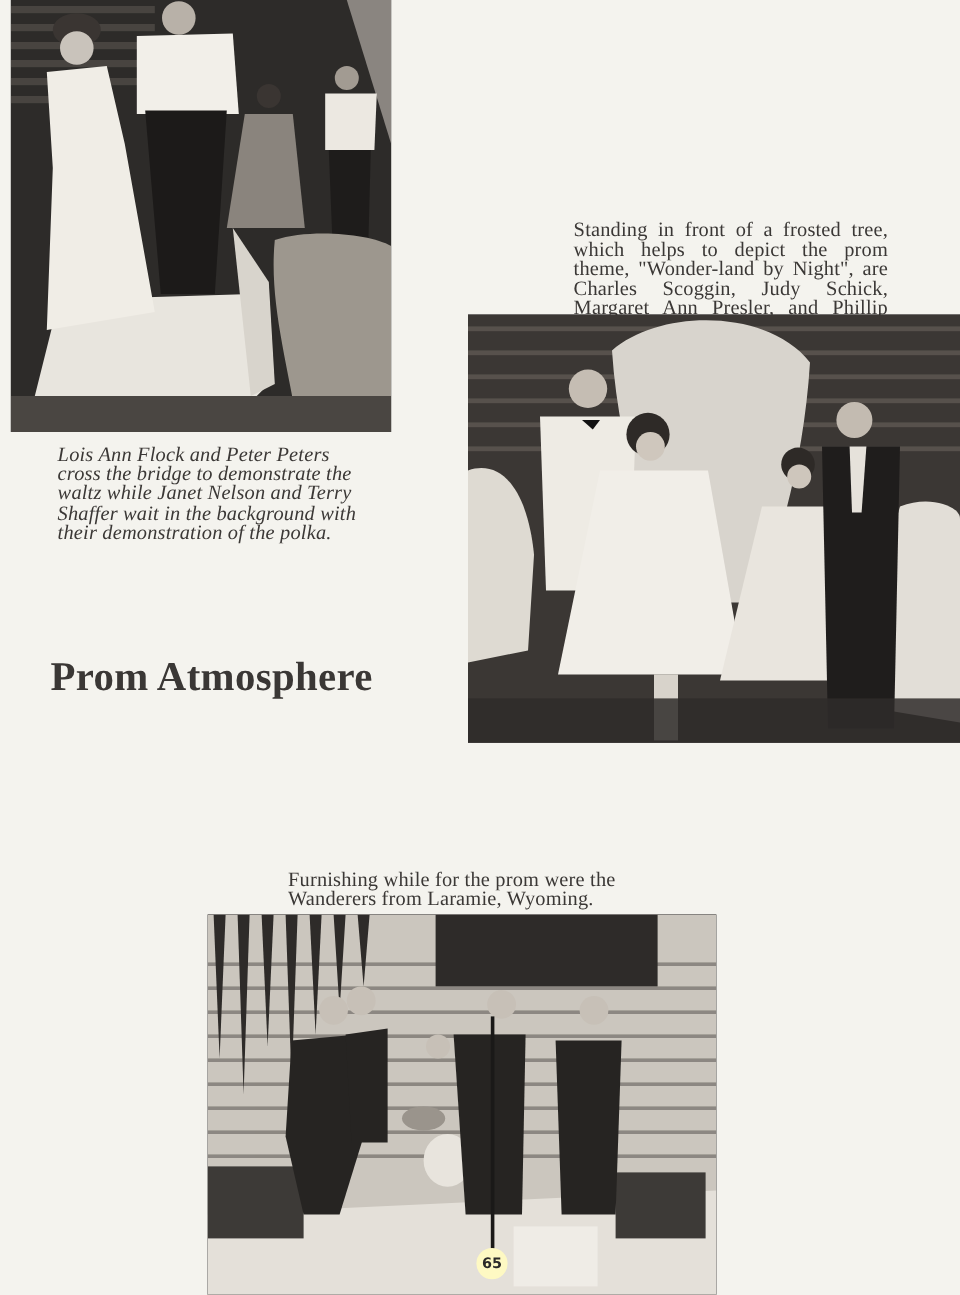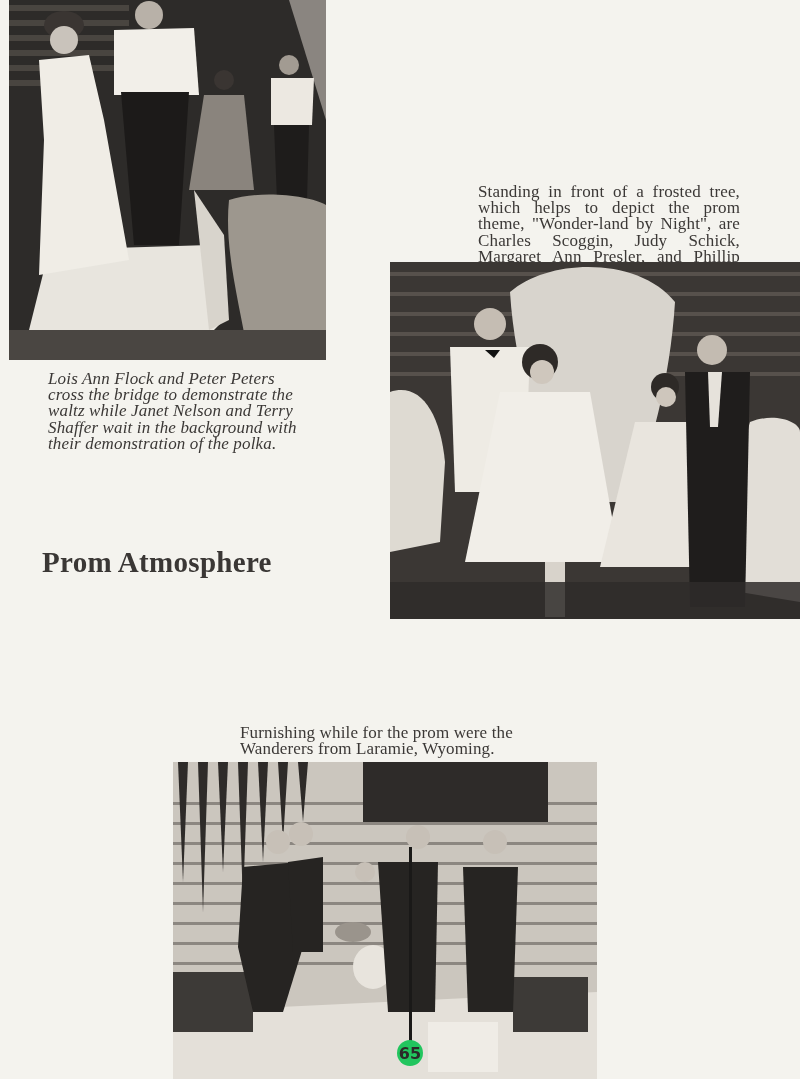--- a/index.html
+++ b/index.html
@@ -16,26 +16,26 @@
   .photo svg { width: 100%; height: 100%; display: block; }
   .caption {
     position: absolute;
     font-family: "Liberation Serif", "DejaVu Serif", serif;
     font-size: 17px; line-height: 16.2px; color: #3b3836;
     letter-spacing: 0.15px;
   }
   .heading {
     position: absolute; left: 42px; top: 546px;
     font-family: "Liberation Serif", "DejaVu Serif", serif;
-    font-weight: bold; font-size: 29px; color: #3a3735; letter-spacing: 0.3px;
+    font-weight: bold; font-size: 34px; color: #3a3735; letter-spacing: 0.3px;
   }
   .page-num {
     position: absolute; left: 397px; top: 1040px; width: 26px; height: 26px;
-    border-radius: 50%; background: #22c55e; color: #2b2a29;
-    font-family: "DejaVu Sans", sans-serif; font-weight: bold; font-size: 16px;
+    border-radius: 50%; background: #fef9c3; color: #2b2a29;
+    font-family: "DejaVu Sans", sans-serif; font-weight: bold; font-size: 12px;
     display: flex; align-items: center; justify-content: center;
   }
 </style>
 </head>
 <body>
 
 <div class="photo" style="left:9px; top:0; width:317px; height:360px;">
   <svg viewBox="0 0 317 360" preserveAspectRatio="none">
     <rect width="317" height="360" fill="#2d2b29"></rect>
     <g fill="#55504b" opacity="0.7">

